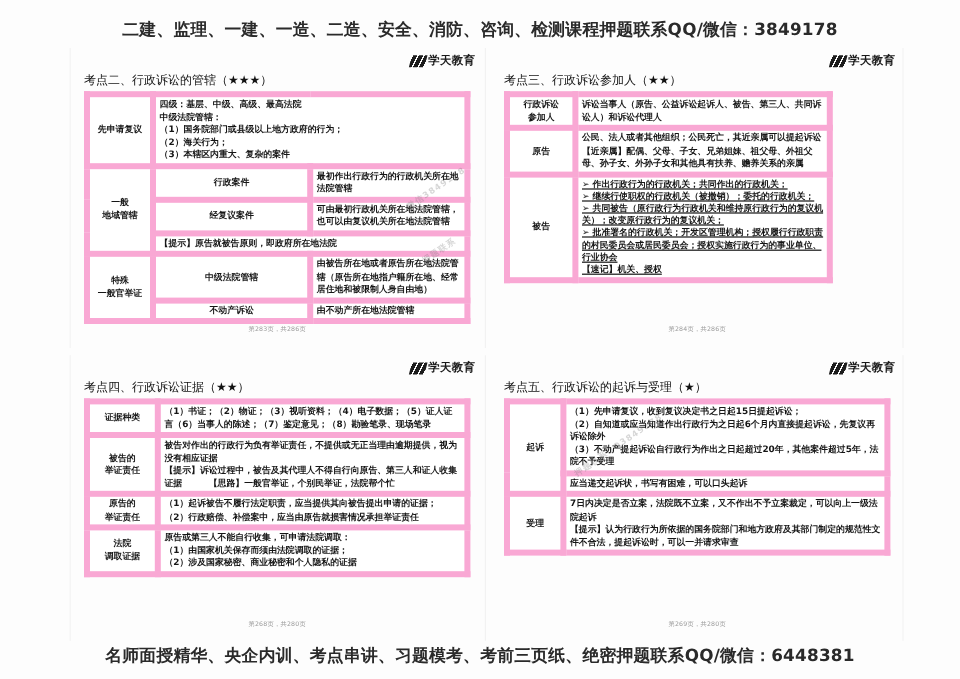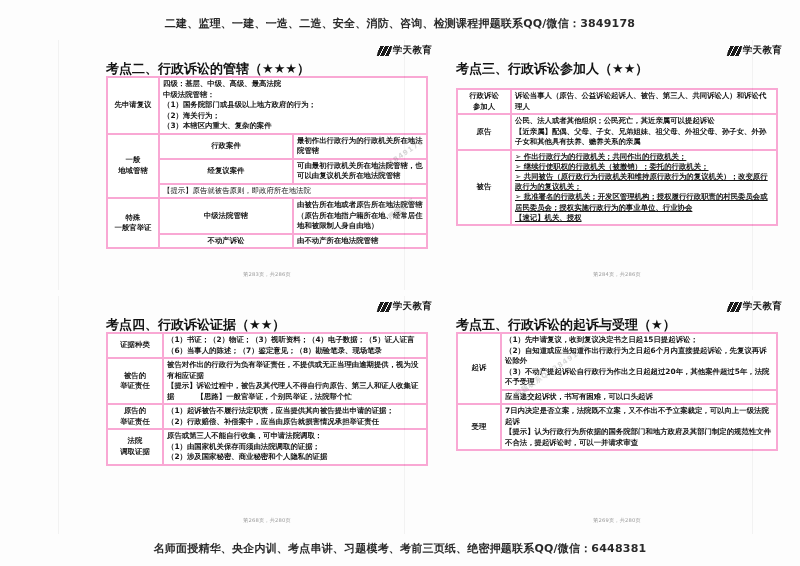--- a/index.html
+++ b/index.html
@@ -12,33 +12,32 @@
     color:#1b1b1b;
   }
   
   .sheet{
     position:absolute;inset:0;
     background:#fdfdfd;
   }
   .banner{
     position:absolute;left:0;right:0;
     text-align:center;
-    font-size:11px;
+    font-size:14px;
     font-weight:700;
     color:#2a2a2a;
     letter-spacing:.2px;
     white-space:nowrap;
   }
   .banner-top{top:16px;}
   .banner-bottom{bottom:10px;}
 
   .panel{
     position:absolute;
     box-sizing:border-box;
-    margin-left:36px;
   }
   .panel-inner{
     position:relative;
     width:100%;height:100%;
   }
   .logo{
     position:absolute;
     right:4px;top:0px;
     display:flex;align-items:center;gap:2px;
     font-size:9.5px;font-weight:700;color:#1a1a1a;
@@ -48,35 +47,35 @@
     width:13px;height:10px;
     background:
       linear-gradient(105deg,transparent 0 8%,#1c1c1c 8% 30%,transparent 30% 38%,#1c1c1c 38% 62%,transparent 62% 70%,#1c1c1c 70% 92%,transparent 92% 100%);
     transform:skewX(-14deg);
   }
   .logo-text{font-family:"DejaVu Sans","Liberation Sans",sans-serif;}
 
   .ptitle{
     position:absolute;
     left:8px;top:16px;
-    font-size:13px;
-    font-weight:700;
+    font-size:10px;
+    font-weight:400;
     color:#121212;
     white-space:nowrap;
   }
 
   table.kb{
     position:absolute;
     left:8px;
     border-collapse:collapse;
     table-layout:fixed;
     background:#ffffff;
   }
   table.kb td{
-    border:2px solid #f9a8d4;
+    border:5px solid #f9a8d4;
     padding:1px 3px;
     font-size:7.4px;
     line-height:1.42;
     vertical-align:middle;
     color:#161616;
     word-break:break-all;
   }
   td.lbl{
     text-align:center;
     font-weight:700;
@@ -152,21 +151,21 @@
           <td class="lbl" rowspan="3">一般
 地域管辖</td>
           <td class="sub" style="width:58px;">行政案件</td>
           <td class="body">最初作出行政行为的行政机关所在地法院管辖</td>
         </tr>
         <tr>
           <td class="sub">经复议案件</td>
           <td class="body">可由最初行政机关所在地法院管辖，也可以由复议机关所在地法院管辖</td>
         </tr>
         <tr>
-          <td class="body" colspan="2" style="font-weight:400;">【提示】原告就被告原则，即政府所在地法院</td>
+          <td class="body" colspan="2" style="font-weight:700;">【提示】原告就被告原则，即政府所在地法院</td>
         </tr>
         <tr>
           <td class="lbl" rowspan="2">特殊
 一般官举证</td>
           <td class="sub">中级法院管辖</td>
           <td class="body">由被告所在地或者原告所在地法院管辖（原告所在地指户籍所在地、经常居住地和被限制人身自由地）</td>
         </tr>
         <tr>
           <td class="sub">不动产诉讼</td>
           <td class="body">由不动产所在地法院管辖</td>
@@ -182,21 +181,21 @@
   </div>
 
   <div class="panel" style="left:412px;top:44px;width:338px;height:236px;">
     <div class="panel-inner">
       <div class="logo">
         <span class="logo-mark"></span>
         <span class="logo-text">学天教育</span>
       </div>
       <div class="ptitle">考点三、行政诉讼参加人（★★）</div>
 
-      <table class="kb" style="top:44px;width:322px;padding-left:16px;">
+      <table class="kb" style="top:32px;width:274px;padding-left:16px;">
         <tbody>
             <tr>
           <td class="lbl" style="width:46px;">行政诉讼
 参加人</td>
           <td class="body">诉讼当事人（原告、公益诉讼起诉人、被告、第三人、共同诉讼人）和诉讼代理人</td>
         </tr>
         <tr>
           <td class="lbl">原告</td>
           <td class="body">公民、法人或者其他组织；公民死亡，其近亲属可以提起诉讼
 【近亲属】配偶、父母、子女、兄弟姐妹、祖父母、外祖父母、孙子女、外孙子女和其他具有扶养、赡养关系的亲属</td>

